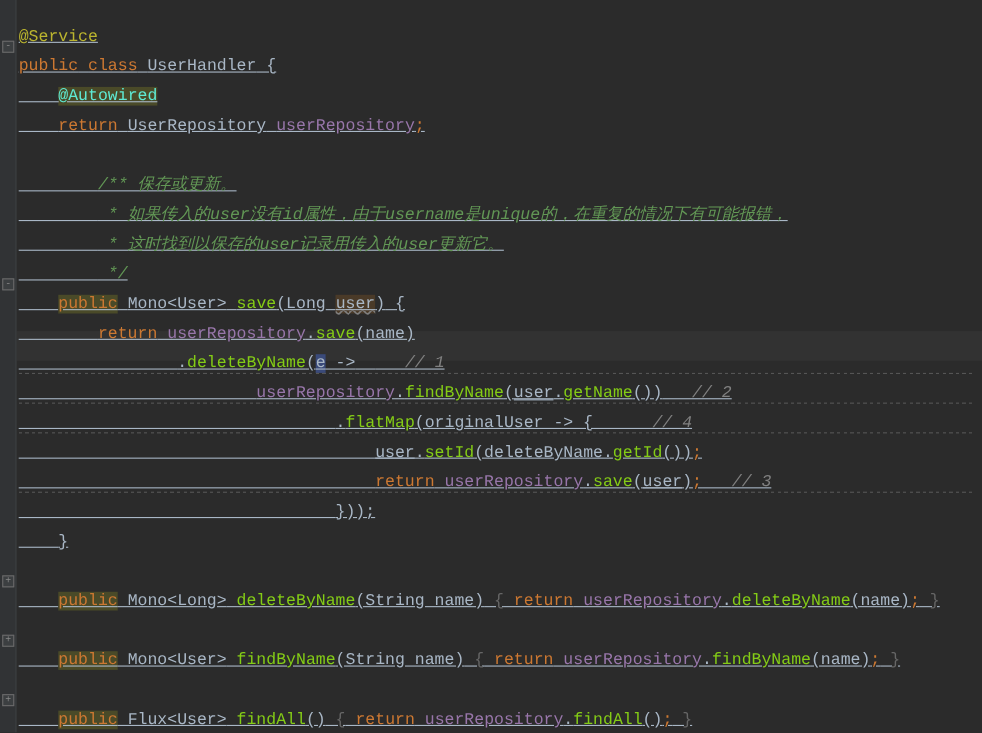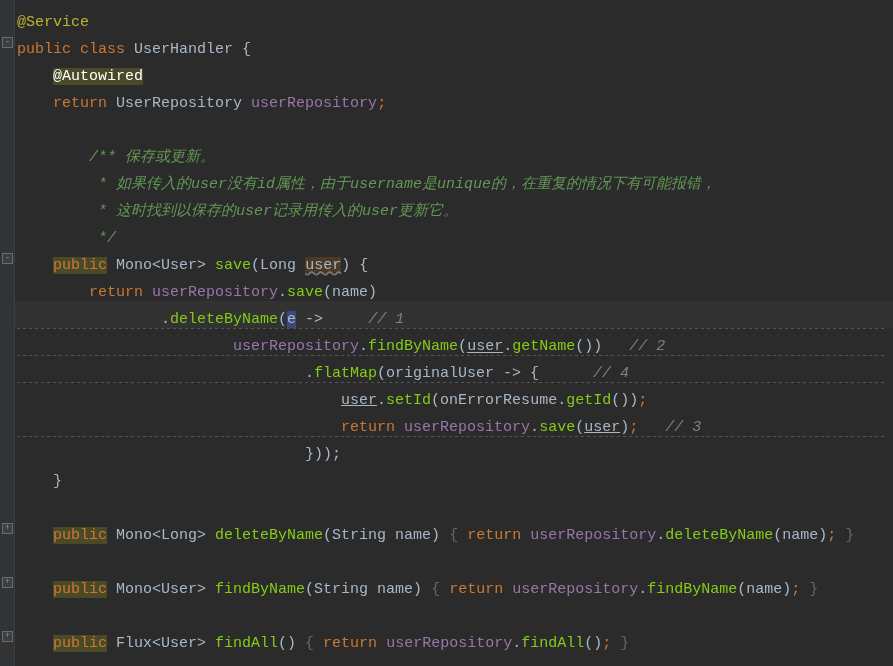--- a/index.html
+++ b/index.html
@@ -33,36 +33,37 @@
       background: #3c3f41;
       font-size: 9px;
       line-height: 9px;
       text-align: center;
       color: #888;
       cursor: pointer;
     }
     .code-area {
       flex: 1;
       padding-left: 2px;
-      padding-top: 9px;
+      padding-top: 20px;
       position: relative;
+      text-decoration: underline;
     }
     .line { white-space: pre; height: 27px; position: relative; }
     .annotation { color: #bbb52f; }
     .keyword { color: #cc7832; }
     .type { color: #a9b7c6; }
     .param-warn { color: #a9b7c6; background: #4a3a28; text-decoration: underline wavy #808080; }
     .field { color: #9876aa; }
     .method { color: #84cc16; }
     .string-comment { color: #808080; font-style: italic; }
     .doc { color: #629755; font-style: italic; }
     .punct { color: #a9b7c6; }
     .semi { color: #cc7832; }
     .brace-dim { color: #666; }
-    .hl-anno { background: #4a4a28; color: #ffffff; margin-top: 36px; }
+    .hl-anno { background: #4a4a28; color: #5eead4; margin-top: 36px; }
     .hl-public { background: #4a4a28; color: #cc7832; }
     .lambda-bg { background: #3a4a7a; }
     .wavy { text-decoration: underline wavy #808080; text-underline-offset: 2px; }
     .line-hl {
       position: absolute;
       left: 0; right: 0;
       background: #323232;
       height: 27px;
       z-index: -1;
     }
@@ -104,21 +105,21 @@
     <div class="line">    <span class="hl-public">public</span> <span class="type">Mono&lt;User&gt;</span> <span class="method">save</span><span class="punct">(Long</span> <span class="param-warn">user</span><span class="punct">)</span><span class="punct"> {</span></div>
 
     <div class="line">        <span class="keyword">return</span><span class="field"> userRepository</span><span class="punct">.</span><span class="method">save</span><span class="punct">(name)</span></div>
 
     <div class="line"><div class="wavy-full" style="left:0;width:870px;top:22px;"></div>                <span class="punct">.</span><span class="method">deleteByName</span><span class="punct">(</span><span class="lambda-bg">e</span><span class="punct"> -&gt;</span>  <span class="string-comment">   // 1</span></div>
 
     <div class="line"><div class="wavy-full" style="left:0;width:870px;top:22px;"></div>                        <span class="field">userRepository</span><span class="punct">.</span><span class="method">findByName</span><span class="punct">(</span><span class="wavy" style="color:#a9b7c6;text-decoration:underline;">user</span><span class="punct">.</span><span class="method">getName</span><span class="punct">())</span><span class="string-comment">   // 2</span></div>
 
     <div class="line"><div class="wavy-full" style="left:0;width:870px;top:22px;"></div>                                <span class="punct">.</span><span class="method">flatMap</span><span class="punct">(originalUser -&gt; {</span><span class="string-comment">      // 4</span></div>
 
-    <div class="line">                                    <span style="color:#a9b7c6;text-decoration:underline;">user</span><span class="punct">.</span><span class="method">setId</span><span class="punct">(onErrorResume.</span><span class="method">getId</span><span class="punct">())</span><span class="semi">;</span></div>
+    <div class="line">                                    <span style="color:#a9b7c6;text-decoration:underline;">user</span><span class="punct">.</span><span class="method">setId</span><span class="punct">(deleteByName.</span><span class="method">getId</span><span class="punct">())</span><span class="semi">;</span></div>
 
     <div class="line"><div class="wavy-full" style="left:0;width:870px;top:22px;"></div>                                    <span class="keyword">return</span><span class="field"> userRepository</span><span class="punct">.</span><span class="method">save</span><span class="punct">(</span><span style="color:#a9b7c6;text-decoration:underline;">user</span><span class="punct">)</span><span class="semi">;</span><span class="string-comment">   // 3</span></div>
 
     <div class="line">                                <span class="punct">}));</span></div>
 
     <div class="line">    <span class="punct">}</span></div>
 
     <div class="line"></div>
 
     <div class="line">    <span class="hl-public">public</span><span class="type"> Mono&lt;Long&gt;</span><span class="method"> deleteByName</span><span class="punct">(String name)</span><span class="brace-dim"> {</span><span class="keyword"> return</span><span class="field"> userRepository</span><span class="punct">.</span><span class="method">deleteByName</span><span class="punct">(name)</span><span class="semi">;</span><span class="brace-dim"> }</span></div>

